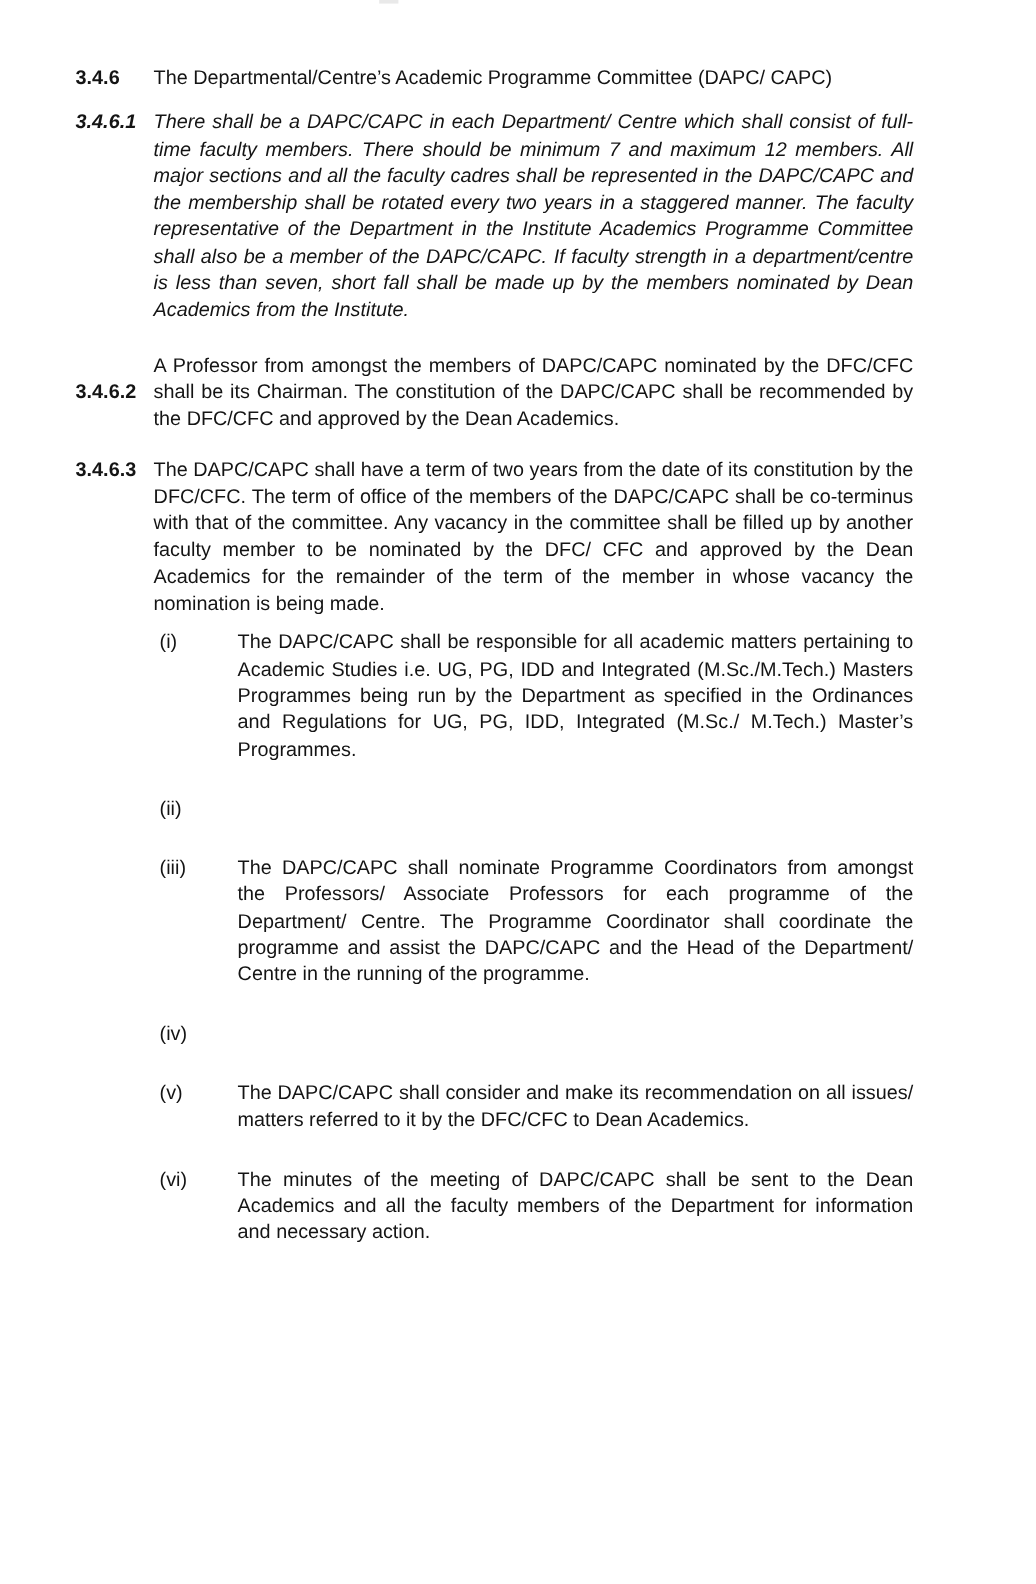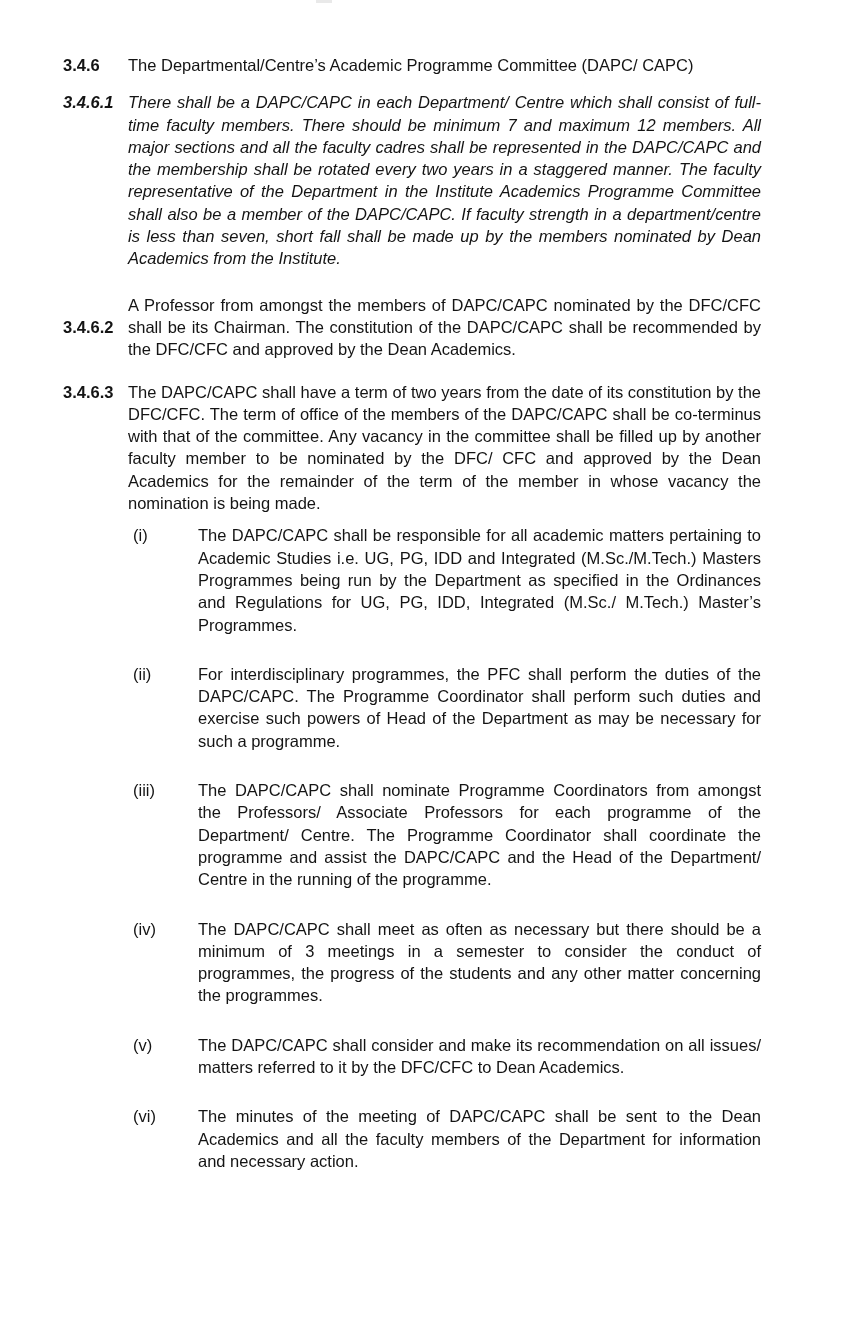--- a/index.html
+++ b/index.html
@@ -105,31 +105,29 @@
 
     <div class="duties">
 
       <div class="duty">
         <div class="marker">(i)</div>
         <div class="dtxt">The DAPC/CAPC shall be responsible for all academic matters pertaining to Academic Studies i.e. UG, PG, IDD and Integrated (M.Sc./M.Tech.) Masters Programmes being run by the Department as specified in the Ordinances and Regulations for UG, PG, IDD, Integrated (M.Sc./ M.Tech.) Master’s Programmes.</div>
       </div>
 
       <div class="duty">
         <div class="marker">(ii)</div>
-        <div class="dtxt">For interdisciplinary programmes, the PFC shall perform the duties of the DAPC/CAPC. The Programme Coordinator shall perform such duties and exercise such powers of Head of the Department as may be necessary for such a programme.</div>
       </div>
 
       <div class="duty">
         <div class="marker">(iii)</div>
         <div class="dtxt">The DAPC/CAPC shall nominate Programme Coordinators from amongst the Professors/ Associate Professors for each programme of the Department/ Centre. The Programme Coordinator shall coordinate the programme and assist the DAPC/CAPC and the Head of the Department/ Centre in the running of the programme.</div>
       </div>
 
       <div class="duty">
         <div class="marker">(iv)</div>
-        <div class="dtxt">The DAPC/CAPC shall meet as often as necessary but there should be a minimum of 3 meetings in a semester to consider the conduct of programmes, the progress of the students and any other matter concerning the programmes.</div>
       </div>
 
       <div class="duty">
         <div class="marker">(v)</div>
         <div class="dtxt">The DAPC/CAPC shall consider and make its recommendation on all issues/ matters referred to it by the DFC/CFC to Dean Academics.</div>
       </div>
 
       <div class="duty">
         <div class="marker">(vi)</div>
         <div class="dtxt">The minutes of the meeting of DAPC/CAPC shall be sent to the Dean Academics and all the faculty members of the Department for information and necessary action.</div>

